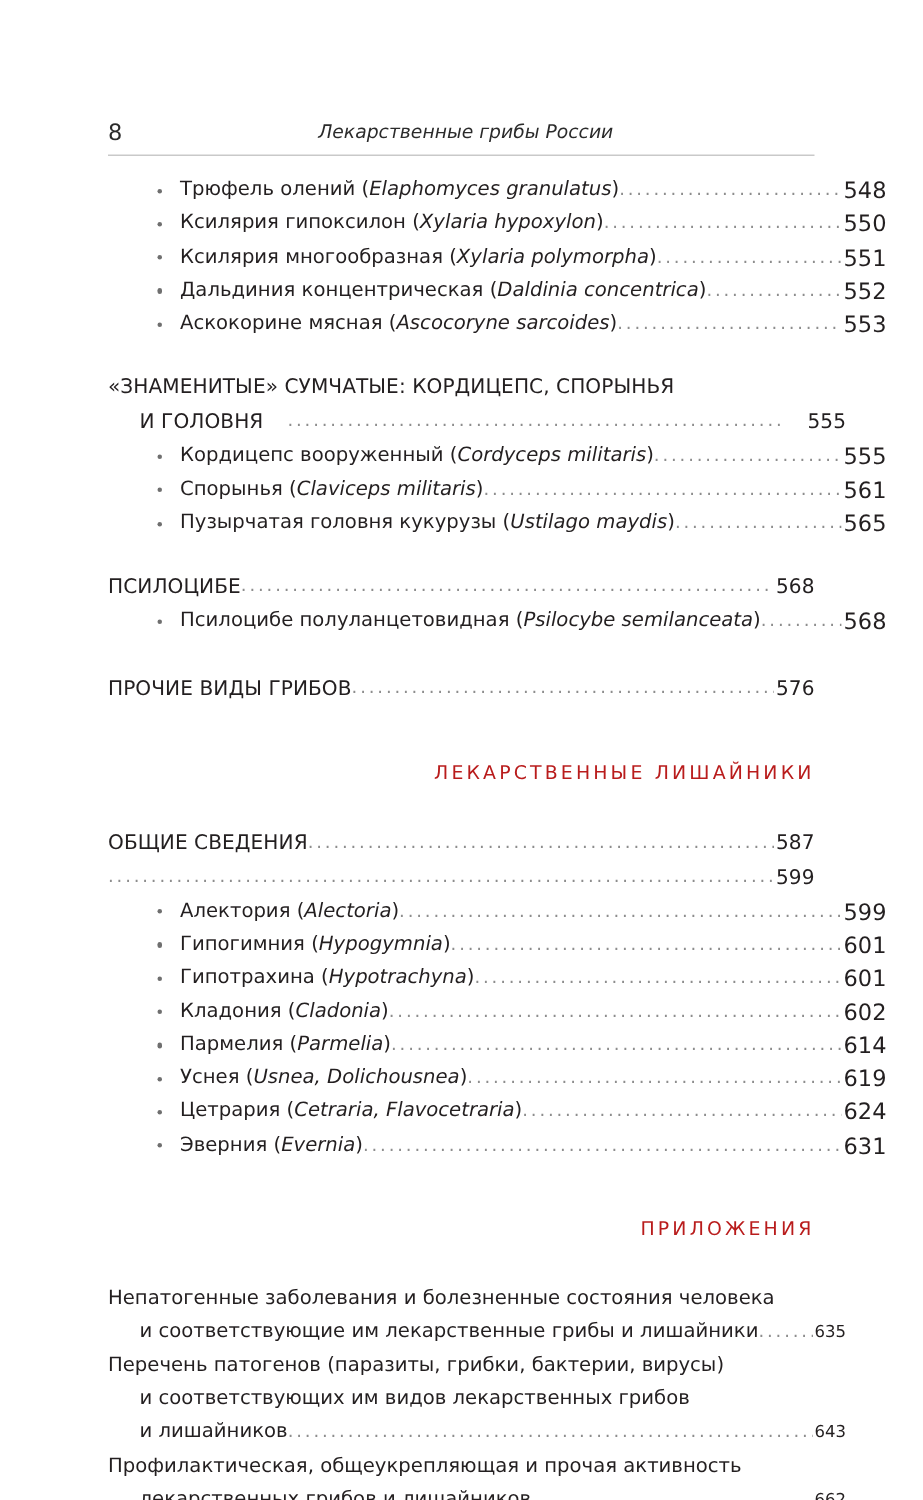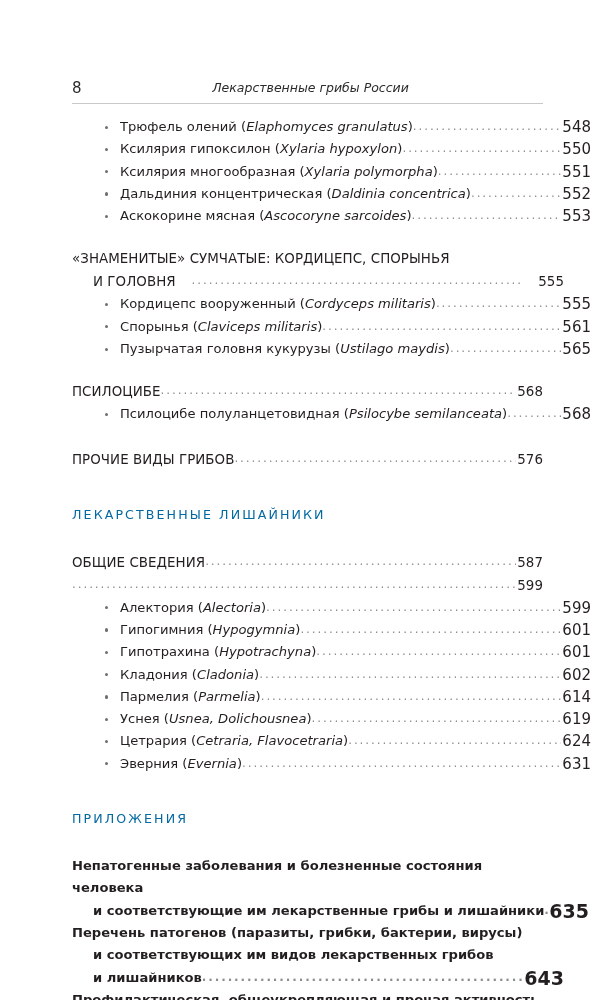--- a/index.html
+++ b/index.html
@@ -133,35 +133,34 @@
   .head-row .lbl { letter-spacing: 0.05px; }
 
   
   .head-cont {
     padding-left: 21px;
     gap: 16px;
   }
 
   
   .part-title {
-    text-align: left;
+    text-align: right;
     font-size: 12.6px;
     letter-spacing: 2.1px;
-    color: #0369a1;
+    color: #b91c1c;
     line-height: 20px;
   }
 
   
   .appx-row {
     font-size: 13.1px;
     line-height: 22.3px;
-    font-weight: bold;
   }
   .appx-row.cont { padding-left: 21px; }
-  .appx-row .pg { font-size: 19px; text-align: right; }
+  .appx-row .pg { font-size: 11px; text-align: right; }
   .sp20 { height: 20px; }
   .sp22 { height: 22px; }
   .sp26 { height: 26px; }
   .sp34 { height: 34px; }
 </style>
 </head>
 <body>
 
 <div class="page">
 

